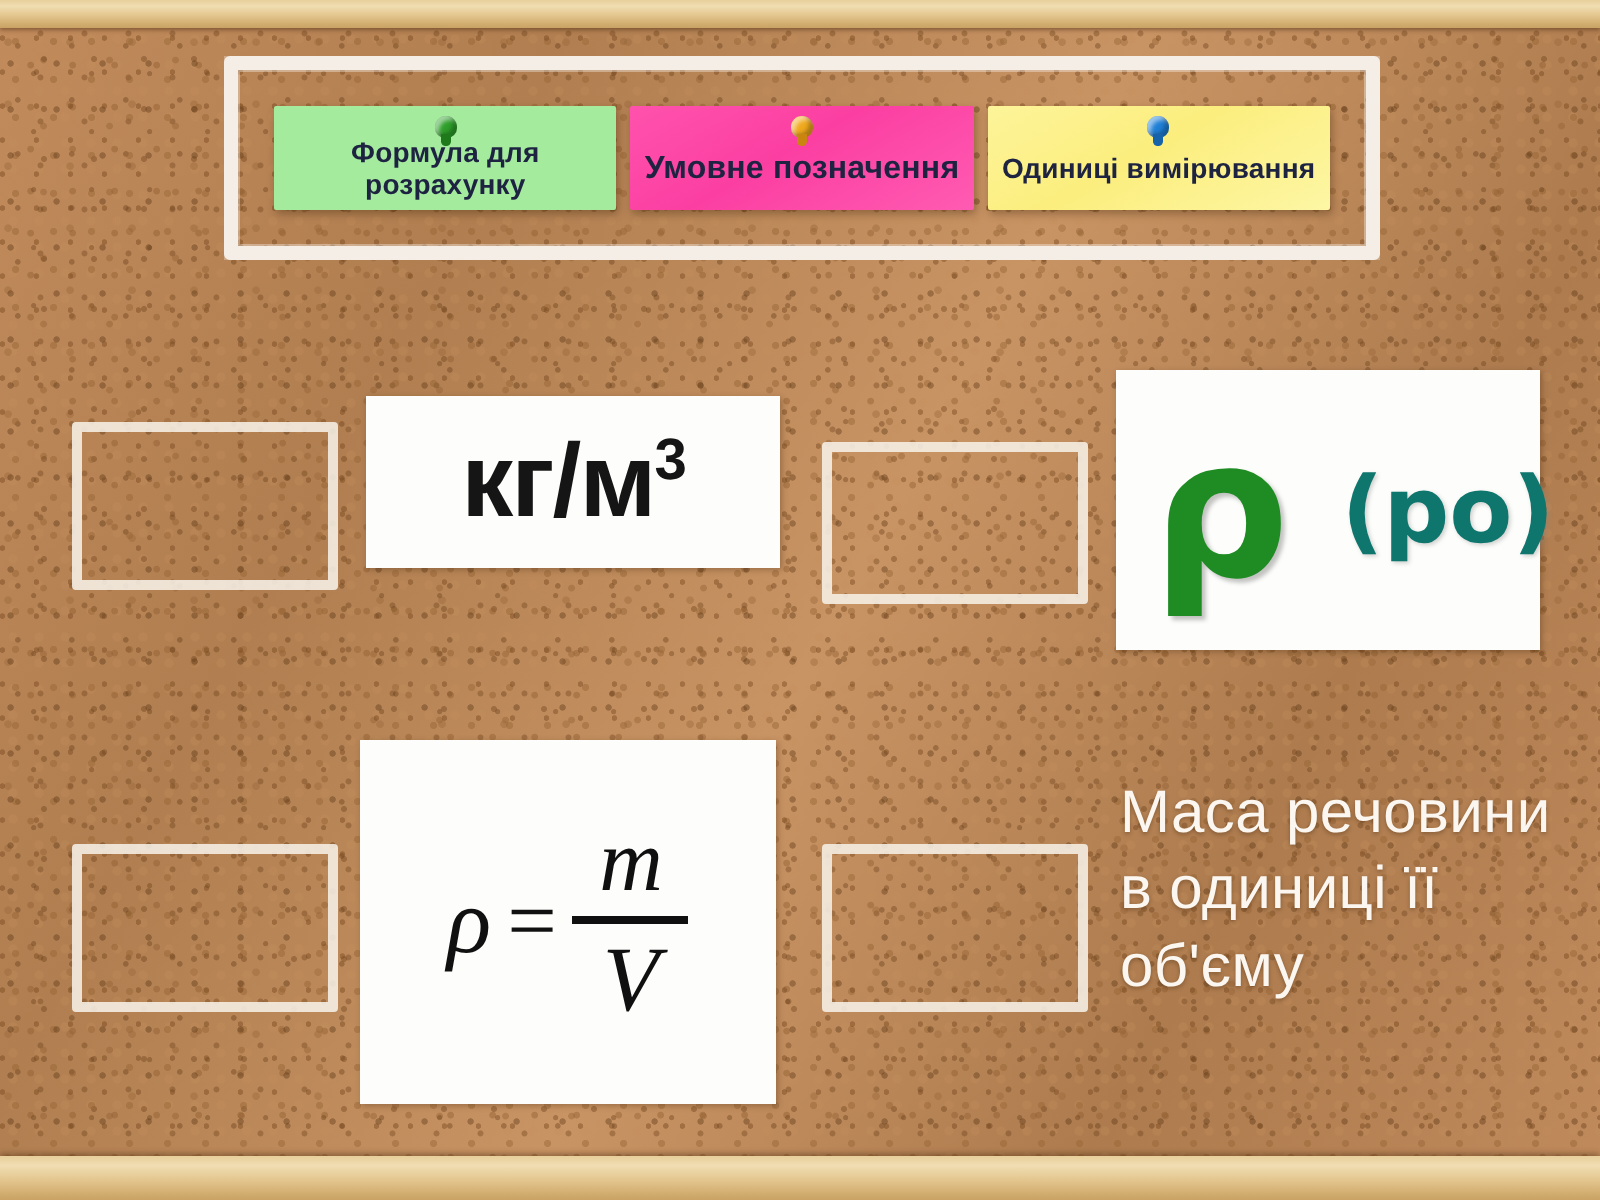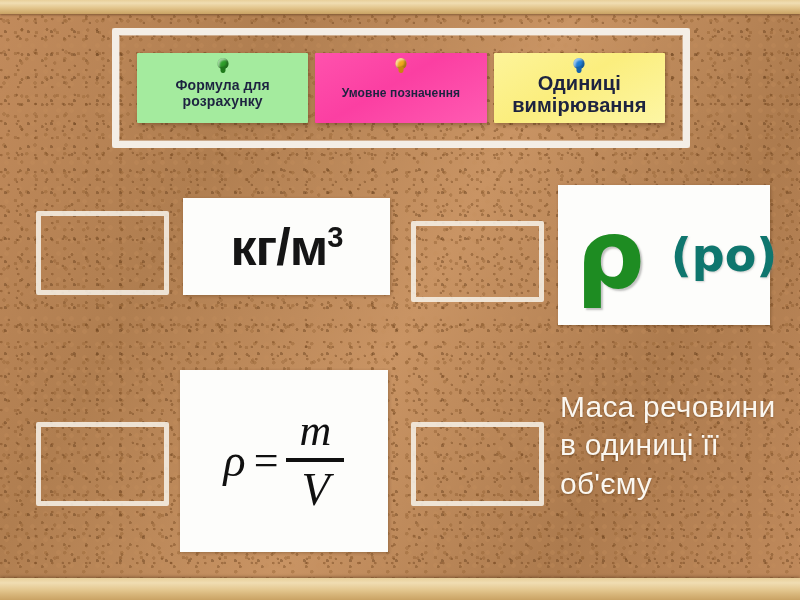--- a/index.html
+++ b/index.html
@@ -47,21 +47,21 @@
   }
   .frame-top { top: 0; height: 14px; box-shadow: 0 1px 2px rgba(60,34,10,0.45); }
   .frame-bottom { bottom: 0; height: 22px; box-shadow: 0 -1px 3px rgba(60,34,10,0.45); }
 
   
   #category-strip {
     position: absolute;
     left: 112px;
     top: 28px;
     width: 578px;
-    height: 120px;
+    height: 102px;
     box-sizing: border-box;
     padding: 18px;
     border: 7px solid #efe7dc;
     border-radius: 3px;
     background: transparent;
     box-shadow: 0 0 0 1px rgba(255,255,255,0.35) inset;
   }
   #category-strip::before {
     content: "";
     position: absolute;
@@ -93,23 +93,23 @@
     line-height: 1.12;
     letter-spacing: 0.1px;
   }
   .note .note-label { display: block; }
   .note-green  { background: linear-gradient(150deg, #b6f0b0 0%, #9ee79a 45%, #a6ecа0 100%); background-color: #a4eb9e; }
   .note-pink   { background: linear-gradient(150deg, #ff52ad 0%, #fb3fa2 45%, #ff5bb2 100%); background-color: #fb3fa2; }
   .note-blue   { background: linear-gradient(150deg, #9cc9f7 0%, #86bdf5 45%, #9fcbf8 100%); background-color: #8cc0f6; }
   .note-yellow { background: linear-gradient(150deg, #fdf49a 0%, #fbee7e 45%, #fdf6a4 100%); background-color: #fbef84; }
 
   .note-green .note-label  { font-size: 14px; }
-  .note-pink .note-label   { font-size: 12px; }
+  .note-pink .note-label   { font-size: 16px; }
   .note-blue .note-label   { font-size: 14.5px; }
-  .note-yellow .note-label { font-size: 20px; }
+  .note-yellow .note-label { font-size: 14px; }
 
   
   .pin {
     position: absolute;
     top: 5px;
     left: 50%;
     transform: translateX(-50%);
     width: 13px;
     height: 15px;
   }
@@ -261,21 +261,21 @@
             <span class="pin-tip"></span>
         </span>
         <span class="note-label">Одиниці вимірювання</span>
       </div>
 
     </div>
   </div>
 
   <div class="drop-zone" style="left:36px; top:211px; width:133px; height:84px;"></div>
 
-  <div class="card" id="card-units" style="left:183px; top:198px; width:207px; height:97px;align-items:center;">
+  <div class="card" id="card-units" style="left:183px; top:198px; width:207px; height:86px;align-items:center;">
     <span class="units-text"><span>кг/м</span><sup>3</sup></span>
   </div>
 
   <div class="drop-zone" style="left:411px; top:221px; width:133px; height:81px;"></div>
 
   <div class="card" id="card-symbol" style="left:558px; top:185px; width:212px; height:140px;">
     <span class="rho-glyph">ρ</span>
     <span class="rho-name">(ро)</span>
   </div>
 

